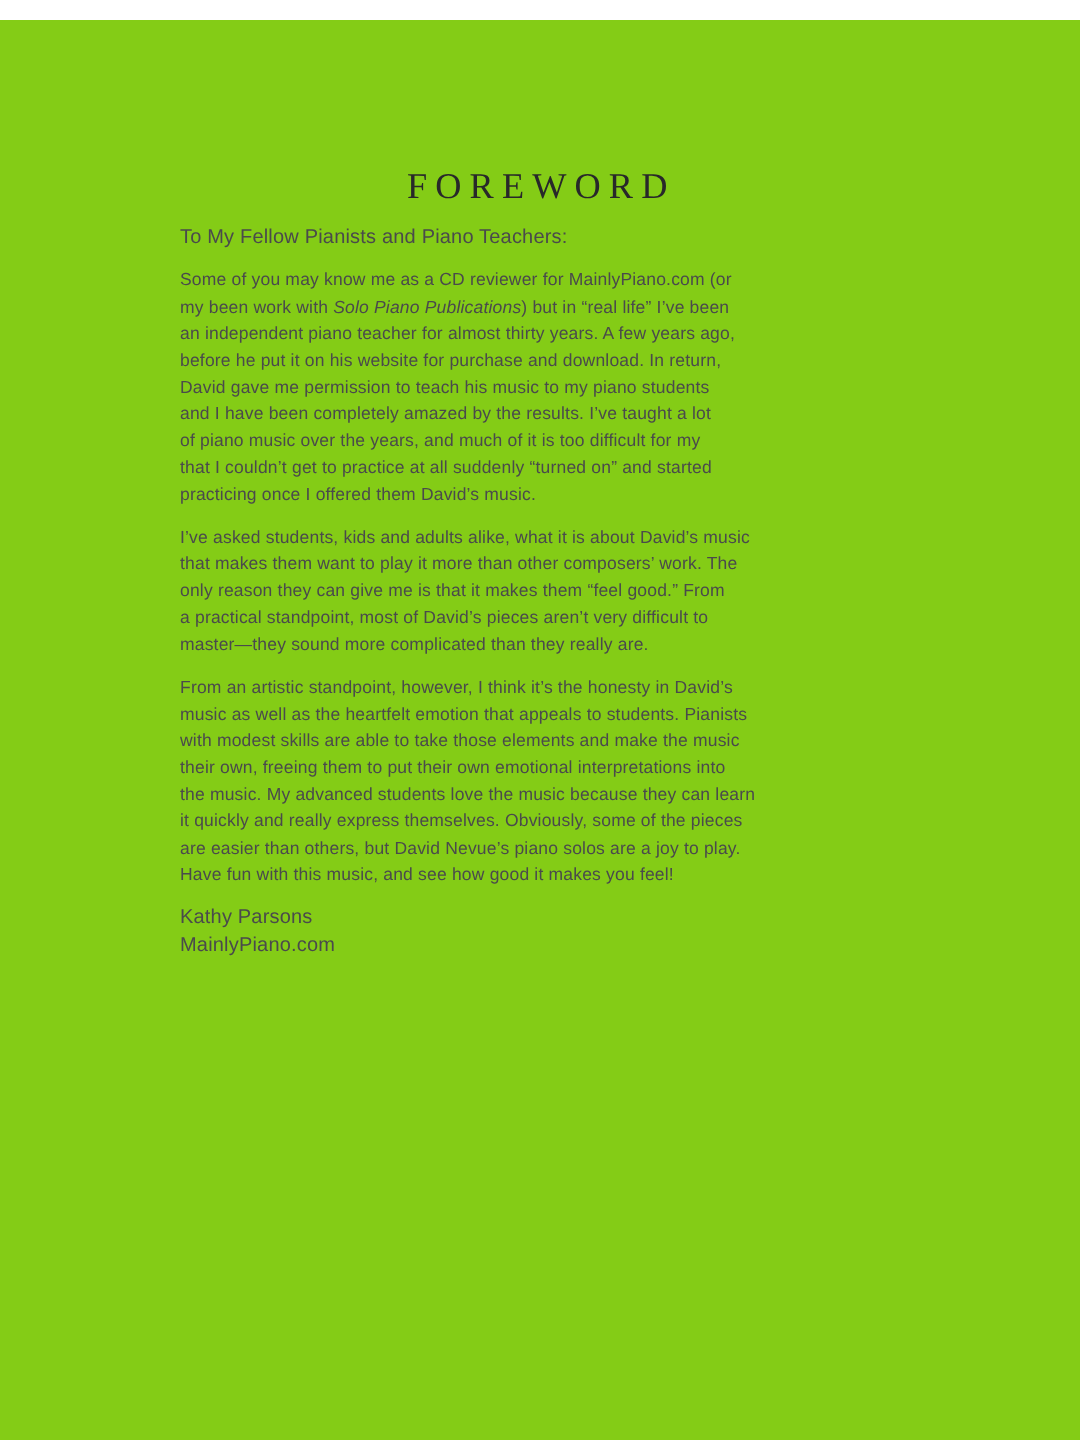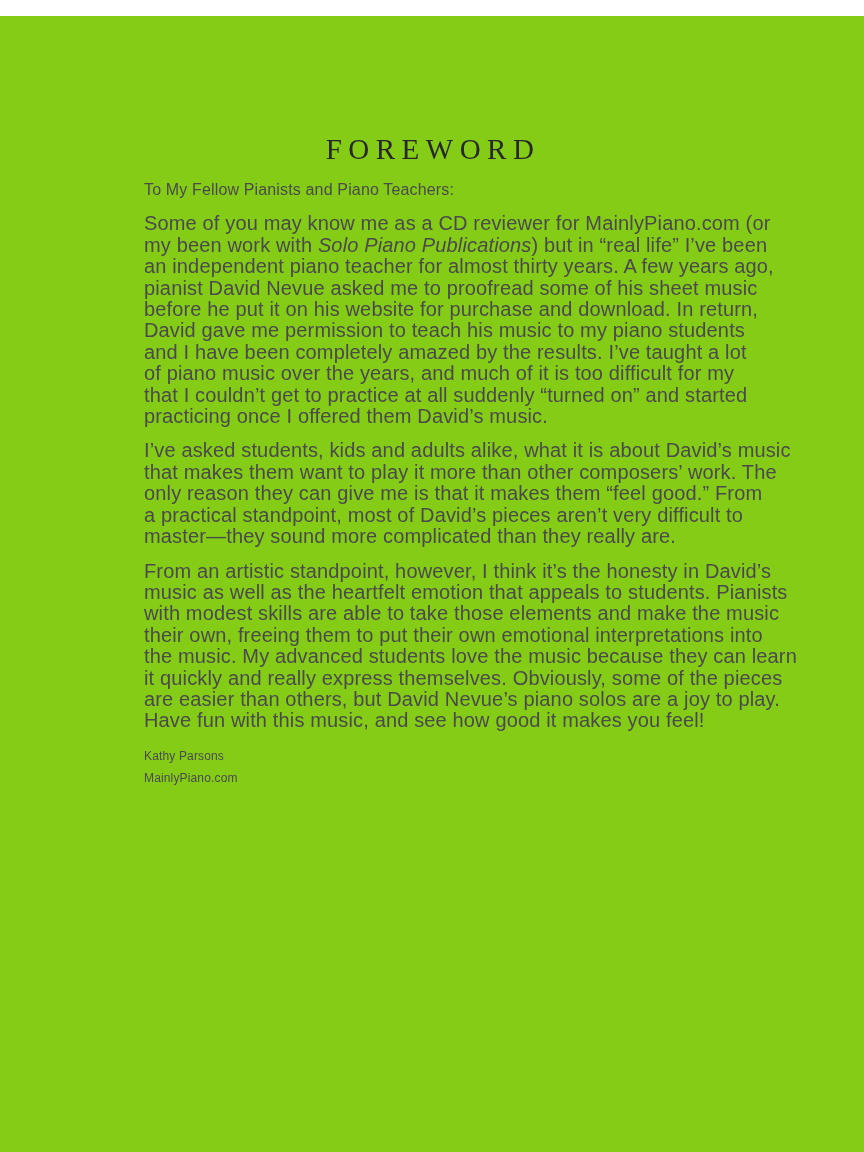--- a/index.html
+++ b/index.html
@@ -31,49 +31,48 @@
   .salutation {
     margin: 0 0 13px 0;
     font-size: 16px;
     line-height: 21.4px;
     letter-spacing: 0.15px;
   }
   .paragraph {
     margin: 0 0 13px 0;
   }
   .line {
-    font-size: 20px;
+    font-size: 14px;
     line-height: 21.4px;
     letter-spacing: 0.15px;
     white-space: nowrap;
   }
   .line em {
   }
   .signature {
     margin-top: 2px;
   }
   .signature p {
     margin: 0;
-    font-size: 12px;
+    font-size: 16px;
     line-height: 22.5px;
     letter-spacing: 0.15px;
   }
 </style>
 </head>
 <body>
 
 <div class="page">
   <h1 class="title">FOREWORD</h1>
   <p class="salutation">To My Fellow Pianists and Piano Teachers:</p>
   <div class="body-text">
       <div class="paragraph">
         <div class="line"><span>Some of you may know me as a CD reviewer for MainlyPiano.com (or</span></div>
         <div class="line"><span>my been work with </span><em>Solo Piano Publications</em><span>) but in “real life” I’ve been</span></div>
         <div class="line"><span>an independent piano teacher for almost thirty years. A few years ago,</span></div>
-        <div class="line"><span>pianist David Nevue asked me to proofread some of his sheet music</span></div>
         <div class="line"><span>before he put it on his website for purchase and download. In return,</span></div>
         <div class="line"><span>David gave me permission to teach his music to my piano students</span></div>
         <div class="line"><span>and I have been completely amazed by the results. I’ve taught a lot</span></div>
         <div class="line"><span>of piano music over the years, and much of it is too difficult for my</span></div>
         <div class="line"><span>that I couldn’t get to practice at all suddenly “turned on” and started</span></div>
         <div class="line"><span>practicing once I offered them David’s music.</span></div>
       </div>
       <div class="paragraph">
         <div class="line"><span>I’ve asked students, kids and adults alike, what it is about David’s music</span></div>
         <div class="line"><span>that makes them want to play it more than other composers’ work. The</span></div>

